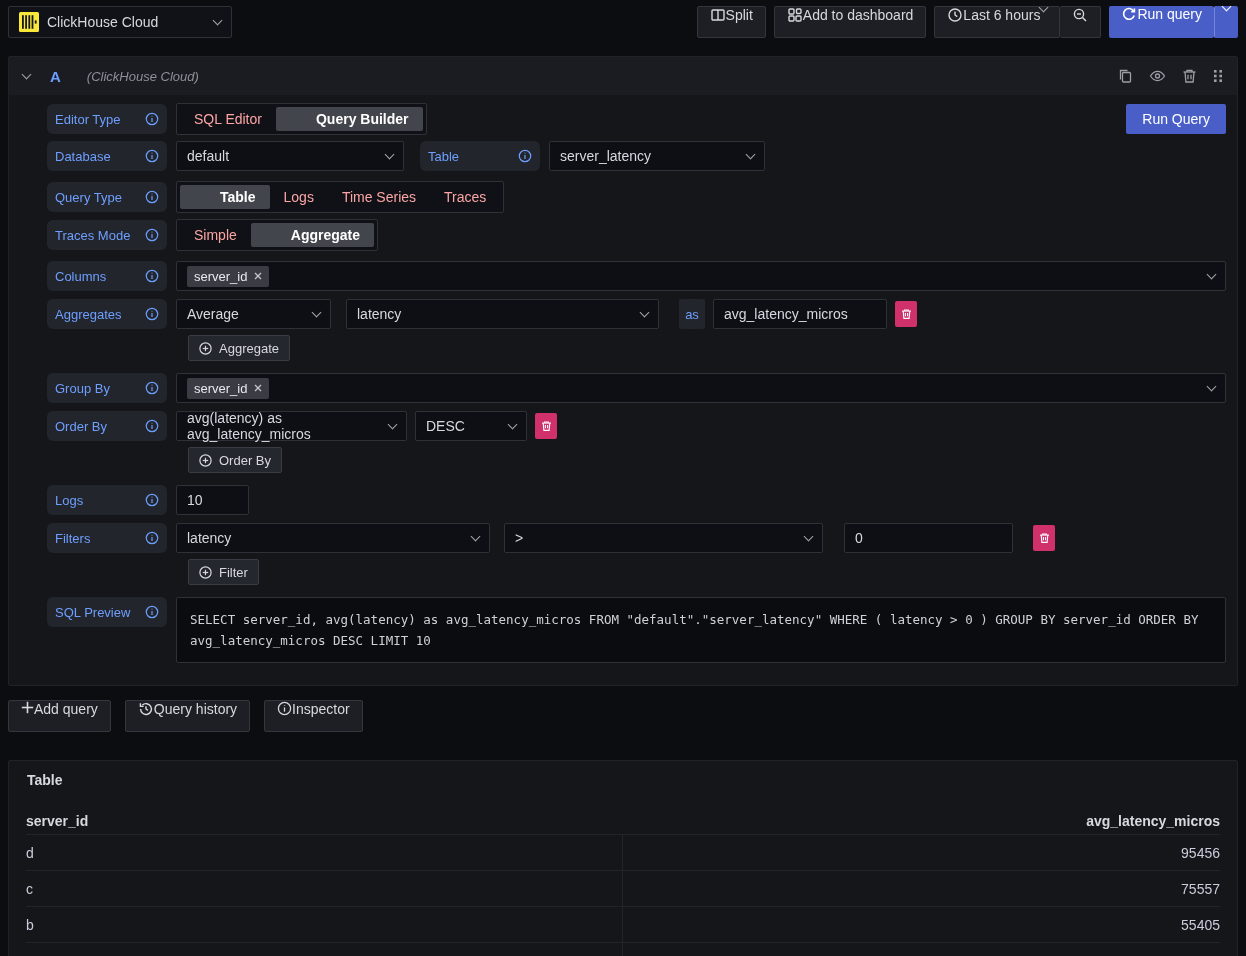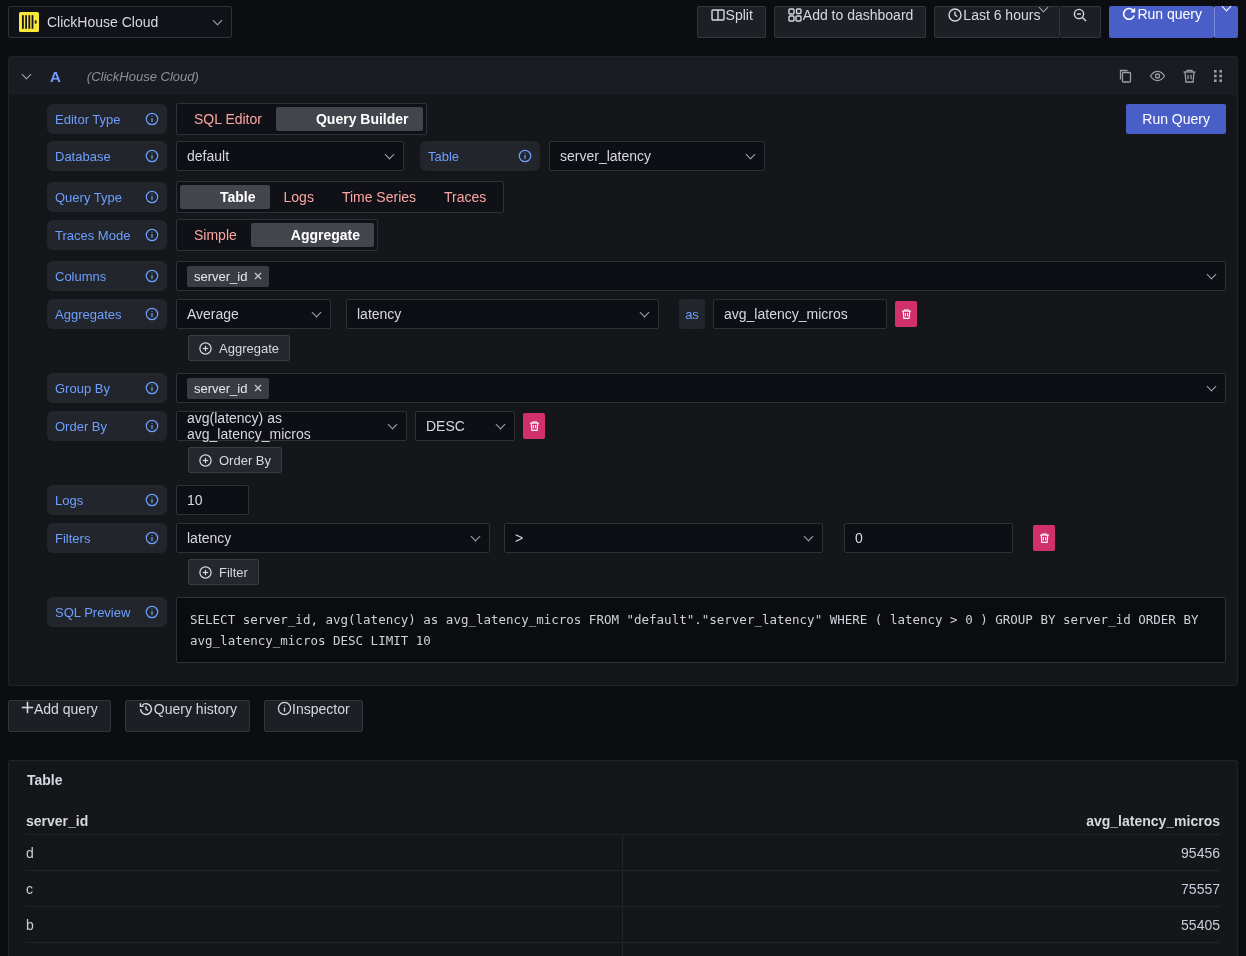--- a/index.html
+++ b/index.html
@@ -414,21 +414,21 @@
                 <circle cx="7" cy="7" r="5.7"></circle>
                 <line x1="7" y1="6" x2="7" y2="10"></line>
                 <line x1="7" y1="3.8" x2="7" y2="4.4"></line>
               </svg>
           </span>
         </div>
         <div class="select" style="width:231px">
           <span>avg(latency) as avg_latency_micros</span>
           <span class="chev"></span>
         </div>
-        <div class="select" style="width:100px; margin-left:8px">
+        <div class="select" style="width:112px; margin-left:8px">
           <span>DESC</span>
           <span class="chev"></span>
         </div>
         <button class="danger-btn" style="margin-left:8px">
           <span class="icon">
             <svg width="11" height="12" viewBox="0 0 15 16" fill="none" stroke="#fff" stroke-width="1.5">
                 <path d="M1.5 4h12"></path>
                 <path d="M5 4V2.5h5V4"></path>
                 <path d="M3 4l.9 10h7.2L12 4"></path>
                 <path d="M6 6.8v4.4M9 6.8v4.4"></path>

